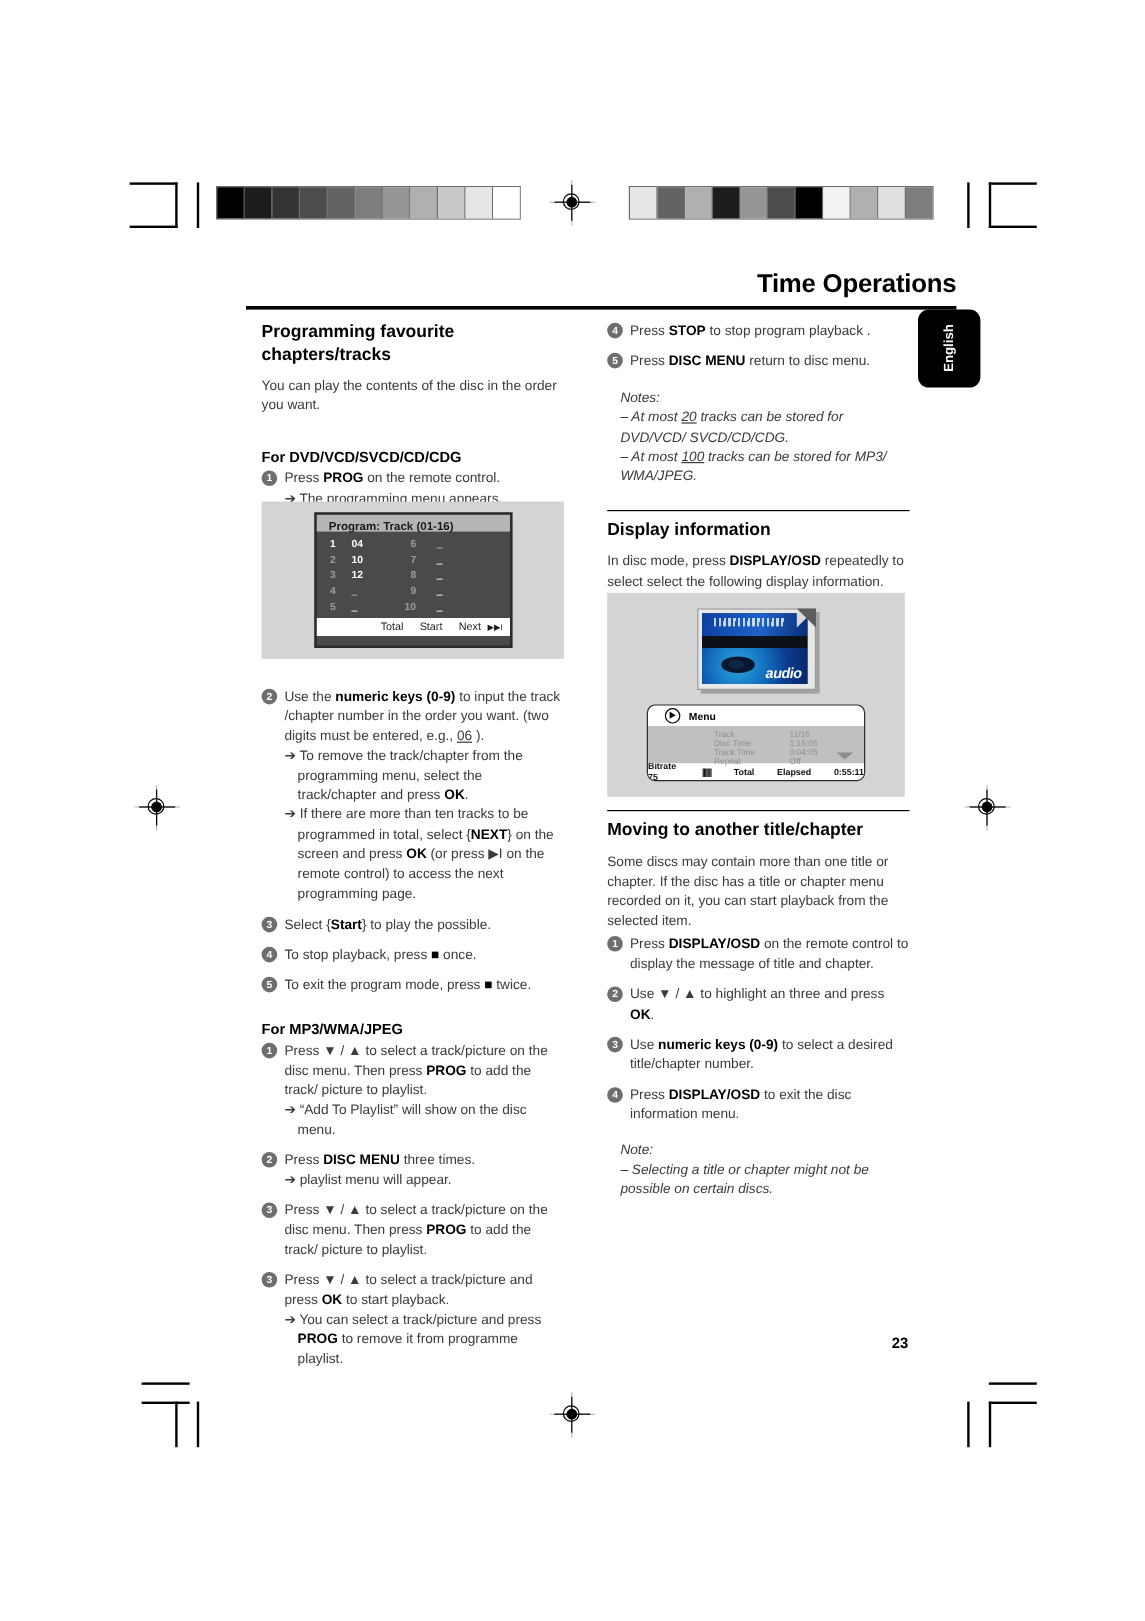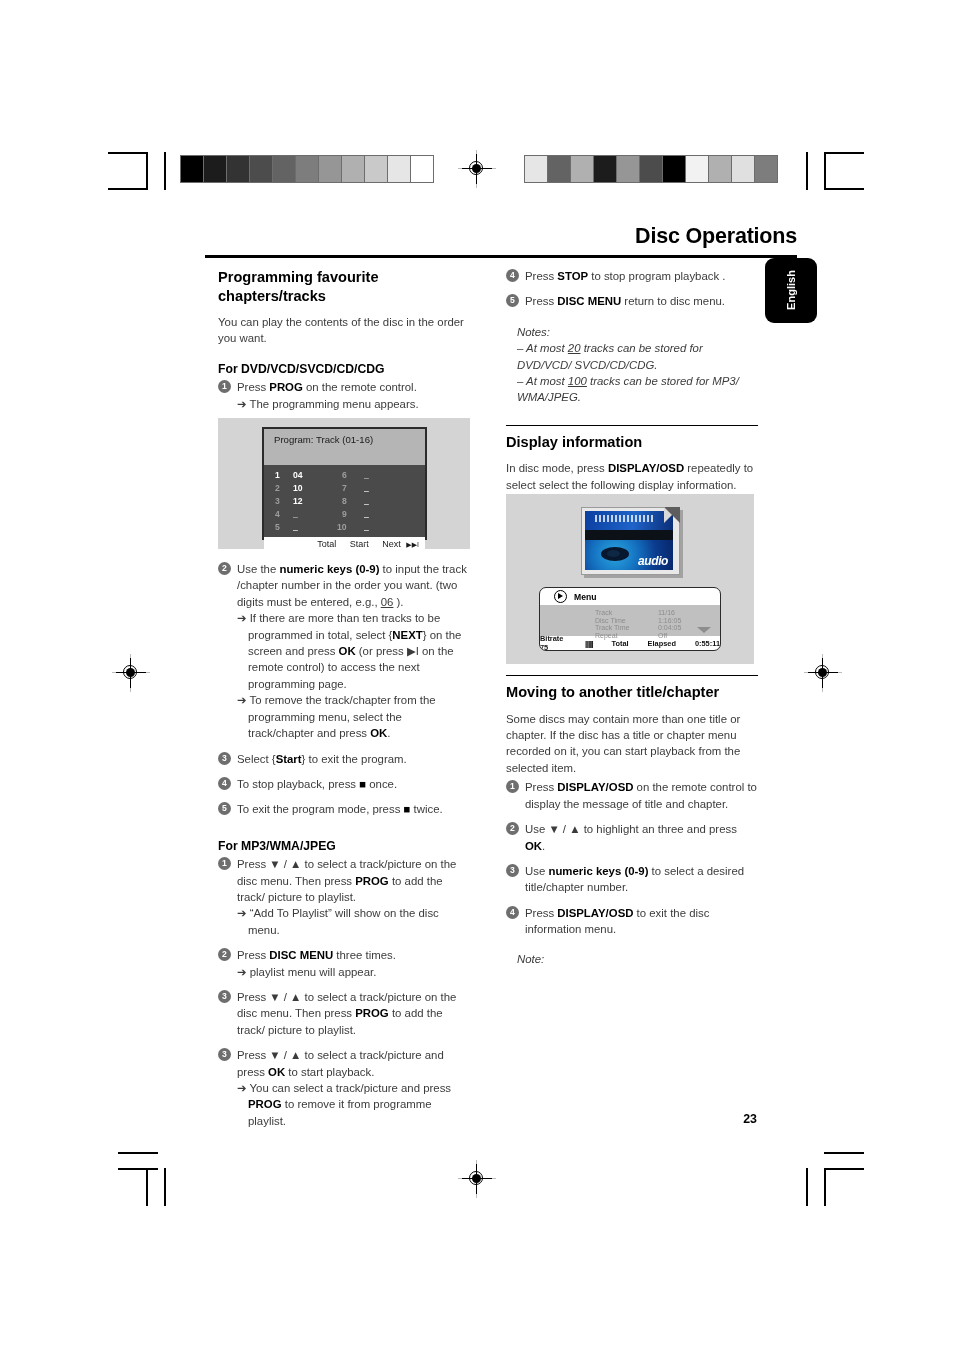--- a/index.html
+++ b/index.html
@@ -46,21 +46,21 @@
   .u{text-decoration:underline;}
 
   .step{position:relative;padding-left:19px;margin-bottom:9px;}
   .step .num{position:absolute;left:0;top:1px;width:13px;height:13px;border-radius:50%;background:#6e6e6e;color:#fff;
     font-size:8.6px;line-height:13px;text-align:center;font-weight:bold;}
   .sub-arrow{display:block;text-indent:-11px;padding-left:11px;}
 
   
   .fig-prog{position:absolute;left:218px;top:418px;width:252px;height:131px;background:#d4d4d4;}
   .prog-box{position:absolute;left:44px;top:9px;width:165px;height:113px;border:2px solid #2b2b2b;box-sizing:border-box;background:#4a4a4a;}
-  .prog-title{height:36px;background:#b5b5b5;color:#1a1a1a;font-size:9.6px;line-height:22px;padding-left:10px;font-weight:400;box-sizing:border-box;}
+  .prog-title{height:14px;background:#b5b5b5;color:#1a1a1a;font-size:9.6px;line-height:22px;padding-left:10px;font-weight:700;box-sizing:border-box;}
   .prog-body{position:relative;height:72px;color:#fff;font-size:8.6px;}
   .prog-row{position:absolute;height:13px;line-height:13px;}
   .prog-idx{position:absolute;font-weight:bold;}
   .prog-val{position:absolute;font-weight:bold;}
   .prog-dim{color:#9d9d9d;}
   .prog-foot{height:15px;background:#fff;color:#1a1a1a;font-size:9px;line-height:15px;text-align:right;padding-right:6px;box-sizing:border-box;}
   .prog-foot span{margin-left:11px;}
 
   
   .fig-disp{position:absolute;left:506px;top:494px;width:248px;height:170px;background:#d4d4d4;}
@@ -172,53 +172,53 @@
       <div class="hl"></div>
     <div class="ring"></div>
       <div class="dot"></div>
   </div>
 
   <div class="crop" style="left:806px;top:1168px;width:1.6px;height:38px;"></div>
   <div class="crop" style="left:824px;top:1168px;width:1.6px;height:38px;"></div>
   <div class="crop" style="left:824px;top:1152px;width:40px;height:1.6px;"></div>
   <div class="crop" style="left:824px;top:1168px;width:40px;height:1.6px;"></div>
 
-  <div class="doc-title">Disc Operations</div>
+  <div class="doc-title">Time Operations</div>
   <div class="rule-top"></div>
 
   <div class="lang-tab">
     <span>English</span>
   </div>
 
   <div class="col col-l">
 
     <h2 class="sec">Programming favourite chapters/tracks</h2>
 
     <p>You can play the contents of the disc in the order you want.</p>
 
-    <h3 class="sub" style="margin-top:14px;">For DVD/VCD/SVCD/CD/CDG</h3>
+    <h3 class="sub" style="margin-top:26px;">For DVD/VCD/SVCD/CD/CDG</h3>
 
     <div class="step">
       <span class="num">1</span>
       <span>Press </span><b>PROG</b><span> on the remote control.</span>
       <span class="sub-arrow">➔ The programming menu appears.</span>
     </div>
 
     <div style="height:140px;"></div>
 
     <div class="step">
       <span class="num">2</span>
       <span>Use the </span><b>numeric keys (0-9)</b><span> to input the track /chapter number in the order you want. (two digits must be entered, e.g., </span><span class="u">06</span><span> ).</span>
+      <span class="sub-arrow"><span>➔ To remove the track/chapter from the programming menu, select the track/chapter and press </span><b>OK</b><span>.</span></span>
       <span class="sub-arrow"><span>➔ If there are more than ten tracks to be programmed in total, select {</span><b>NEXT</b><span>} on the screen and press </span><b>OK</b><span> (or press ▶I on the remote control) to access the next programming page.</span></span>
-      <span class="sub-arrow"><span>➔ To remove the track/chapter from the programming menu, select the track/chapter and press </span><b>OK</b><span>.</span></span>
     </div>
 
     <div class="step">
       <span class="num">3</span>
-      <span>Select {</span><b>Start</b><span>} to exit the program.</span>
+      <span>Select {</span><b>Start</b><span>} to play the possible.</span>
     </div>
 
     <div class="step">
       <span class="num">4</span>
       <span>To stop playback, press </span><b>■</b><span> once.</span>
     </div>
 
     <div class="step">
       <span class="num">5</span>
       <span>To exit the program mode, press </span><b>■</b><span> twice.</span>
@@ -347,20 +347,21 @@
       <span class="num">3</span>
       <span>Use </span><b>numeric keys (0-9)</b><span> to select a desired title/chapter number.</span>
     </div>
     <div class="step">
       <span class="num">4</span>
       <span>Press </span><b>DISPLAY/OSD</b><span> to exit the disc information menu.</span>
     </div>
 
     <div class="ital" style="margin-top:13px;padding-left:11px;">
       <div>Note:</div>
+      <div>–  Selecting a title or chapter might not be possible on certain discs.</div>
     </div>
 
   </div>
 
   <div class="fig-disp">
     <div class="disc-art">
       <div class="sleeve"></div>
       <div class="pic">
         <div class="band1"></div>
         <div class="scribble"></div>

